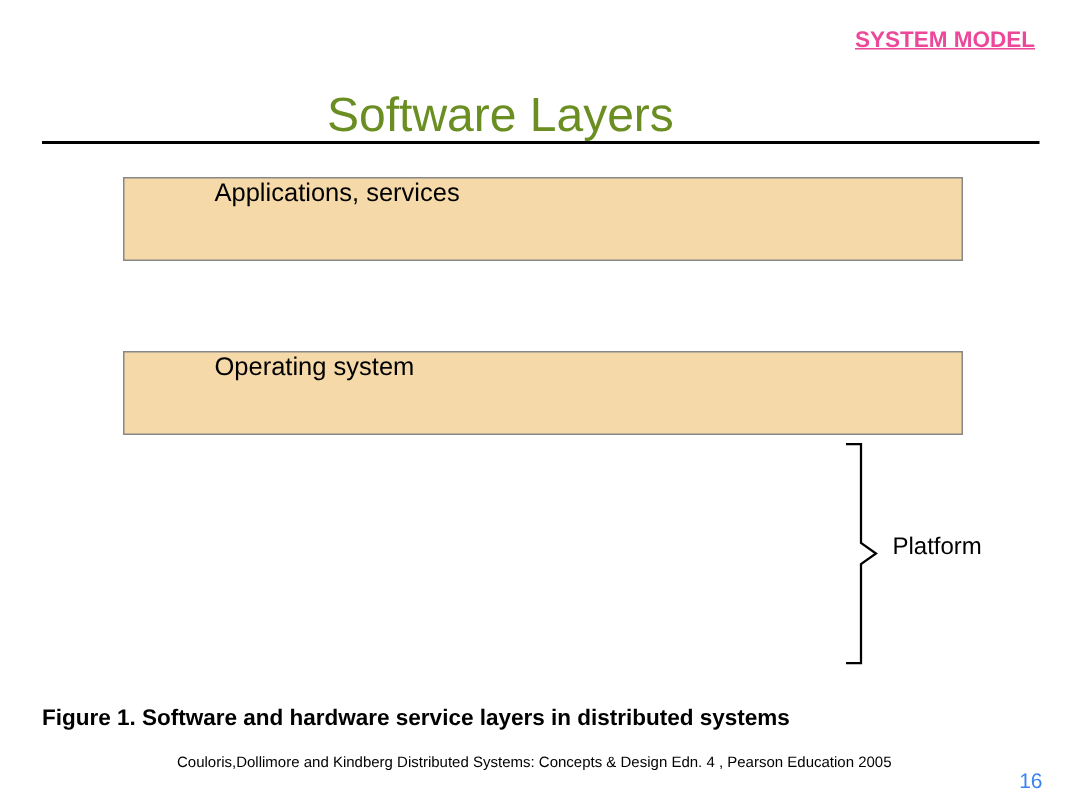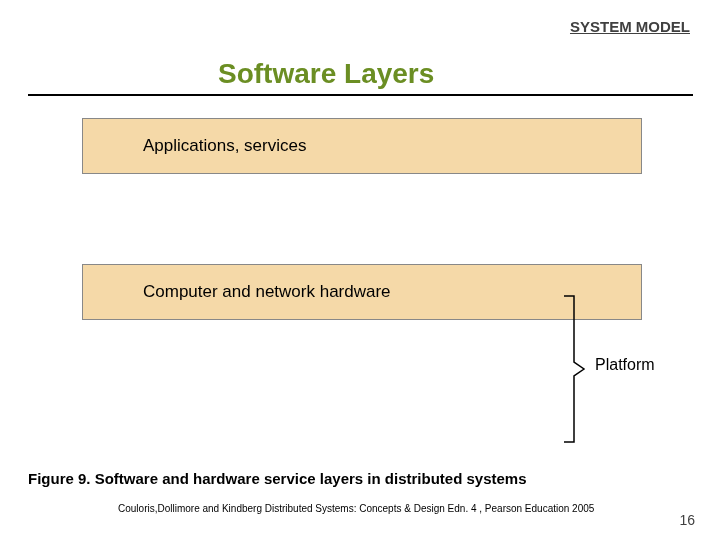--- a/index.html
+++ b/index.html
@@ -11,28 +11,28 @@
       position: relative;
       overflow: hidden;
     }
     .header-label {
       position: absolute;
       top: 18px;
       right: 30px;
       font-size: 15px;
       font-weight: bold;
       text-decoration: underline;
-      color: #404040;
+      color: #ec4899;
     }
     .title {
       position: absolute;
       top: 58px;
       left: 218px;
-      font-size: 28px;
-      font-weight: bold;
+      font-size: 32px;
+      font-weight: normal;
       color: #6b8e23;
     }
     .title-rule {
       position: absolute;
       top: 94px;
       left: 28px;
       width: 665px;
       border: none;
       border-top: 2px solid #000;
     }
@@ -40,21 +40,20 @@
       position: absolute;
       top: 118px;
       left: 82px;
       width: 560px;
     }
     .layer {
       background: #f5d9a8;
       border: 1px solid #888;
       height: 56px;
       display: flex;
-      align-items: center;
       padding-left: 60px;
       font-size: 17px;
       color: #000;
       margin-bottom: 0;
     }
     .gap { height: 30px; }
     .platform-bracket {
       position: absolute;
       top: 294px;
       left: 562px;
@@ -82,43 +81,43 @@
       left: 70px;
       font-size: 10px;
       color: #000;
       margin-left: 48px;
     }
     .page-num {
       position: absolute;
       bottom: 12px;
       right: 25px;
       font-size: 14px;
-      color: #404040;
+      color: #3b82f6;
     }
   </style>
 </head>
 <body>
 
 <div class="header-label">SYSTEM MODEL</div>
 
 <div class="title">Software Layers</div>
 <hr class="title-rule">
 
 <div class="diagram">
   <div class="layer">
     <span>Applications, services</span>
   </div>
   <div class="gap"></div>
   <div class="gap"></div>
+  <div class="layer">
+    <span>Operating system</span>
+  </div>
   <div class="gap"></div>
-  <div class="layer">
-    <span>Computer and network hardware</span>
-  </div>
 </div>
 
 <svg class="platform-bracket" viewBox="0 0 90 150">
   <path d="M 2 2 L 12 2 L 12 68 L 22 75 L 12 82 L 12 148 L 2 148" fill="none" stroke="#000" stroke-width="1.5"></path>
 </svg>
 <div class="platform-label">Platform</div>
 
-<div class="caption">Figure 9. Software and hardware service layers in distributed systems</div>
+<div class="caption">Figure 1. Software and hardware service layers in distributed systems</div>
 <div class="citation">Couloris,Dollimore and Kindberg  Distributed Systems: Concepts &amp; Design  Edn. 4 , Pearson Education 2005</div>
 <div class="page-num">16</div>
 
 </body></html>

